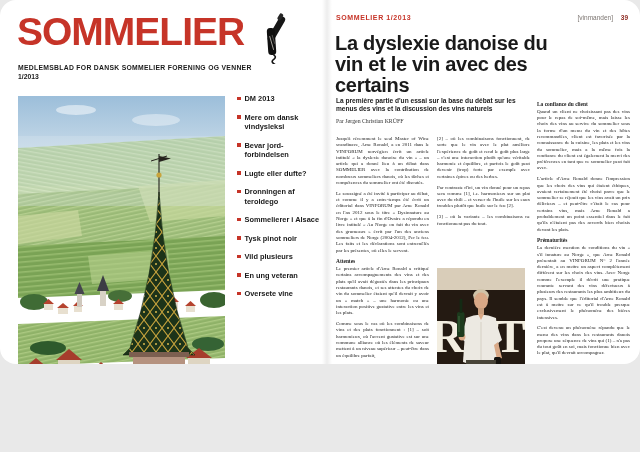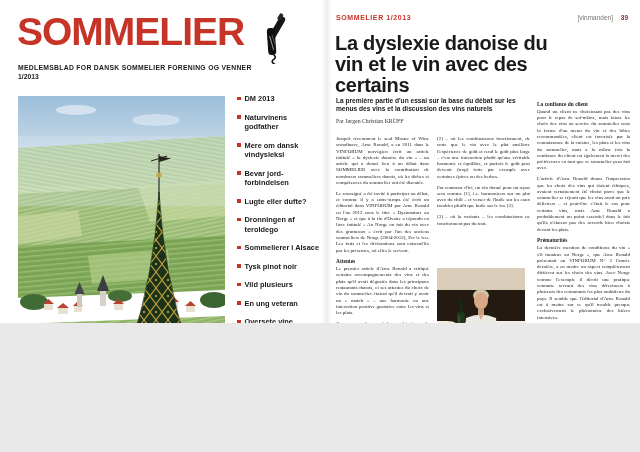--- a/index.html
+++ b/index.html
@@ -1,17 +1,17 @@
 <!DOCTYPE html>
 <html><head>
 <meta charset="utf-8">
 <style>
   html,body{margin:0;padding:0;background:#e9e9e9;}
-  .spread{position:relative;width:640px;height:323px;background:#ffffff;overflow:hidden;
-          font-family:"Liberation Sans",sans-serif;color:#1a1a1a;}
+  .spread{position:relative;width:640px;height:364px;background:#ffffff;overflow:hidden;
+          font-family:"Liberation Sans",sans-serif;color:#1a1a1a;border-radius:16px;}
   .gutter{position:absolute;left:322px;top:0;width:10px;height:452px;
           background:linear-gradient(90deg,rgba(0,0,0,0) 0%,rgba(0,0,0,.07) 50%,rgba(0,0,0,0) 100%);}
 
   
   .masthead{position:absolute;left:17px;top:12px;font-size:39px;font-weight:bold;
             letter-spacing:-1px;line-height:40px;}
   .mast-sub{position:absolute;left:18px;top:63px;font-size:6.8px;font-weight:bold;
             letter-spacing:.3px;line-height:9px;white-space:nowrap;}
   .mast-issue{position:absolute;left:18px;top:73px;font-size:6.8px;font-weight:bold;}
   .corkscrew{position:absolute;left:246px;top:10px;width:48px;height:54px;}
@@ -169,24 +169,20 @@
     </g>
   </svg>
 
   <div class="toc">
       <div class="toc-item">
       <span class="toc-bullet" style="background:#c63428;"></span>
       <span>DM 2013</span>
     </div>
       <div class="toc-item">
       <span class="toc-bullet" style="background:#c63428;"></span>
-      <span>Naturvinens godfather</span>
-    </div>
-      <div class="toc-item">
-      <span class="toc-bullet" style="background:#c63428;"></span>
       <span>Mere om dansk vindysleksi</span>
     </div>
       <div class="toc-item">
       <span class="toc-bullet" style="background:#c63428;"></span>
       <span>Bevar jord-forbindelsen</span>
     </div>
       <div class="toc-item">
       <span class="toc-bullet" style="background:#c63428;"></span>
       <span>Lugte eller dufte?</span>
     </div>

